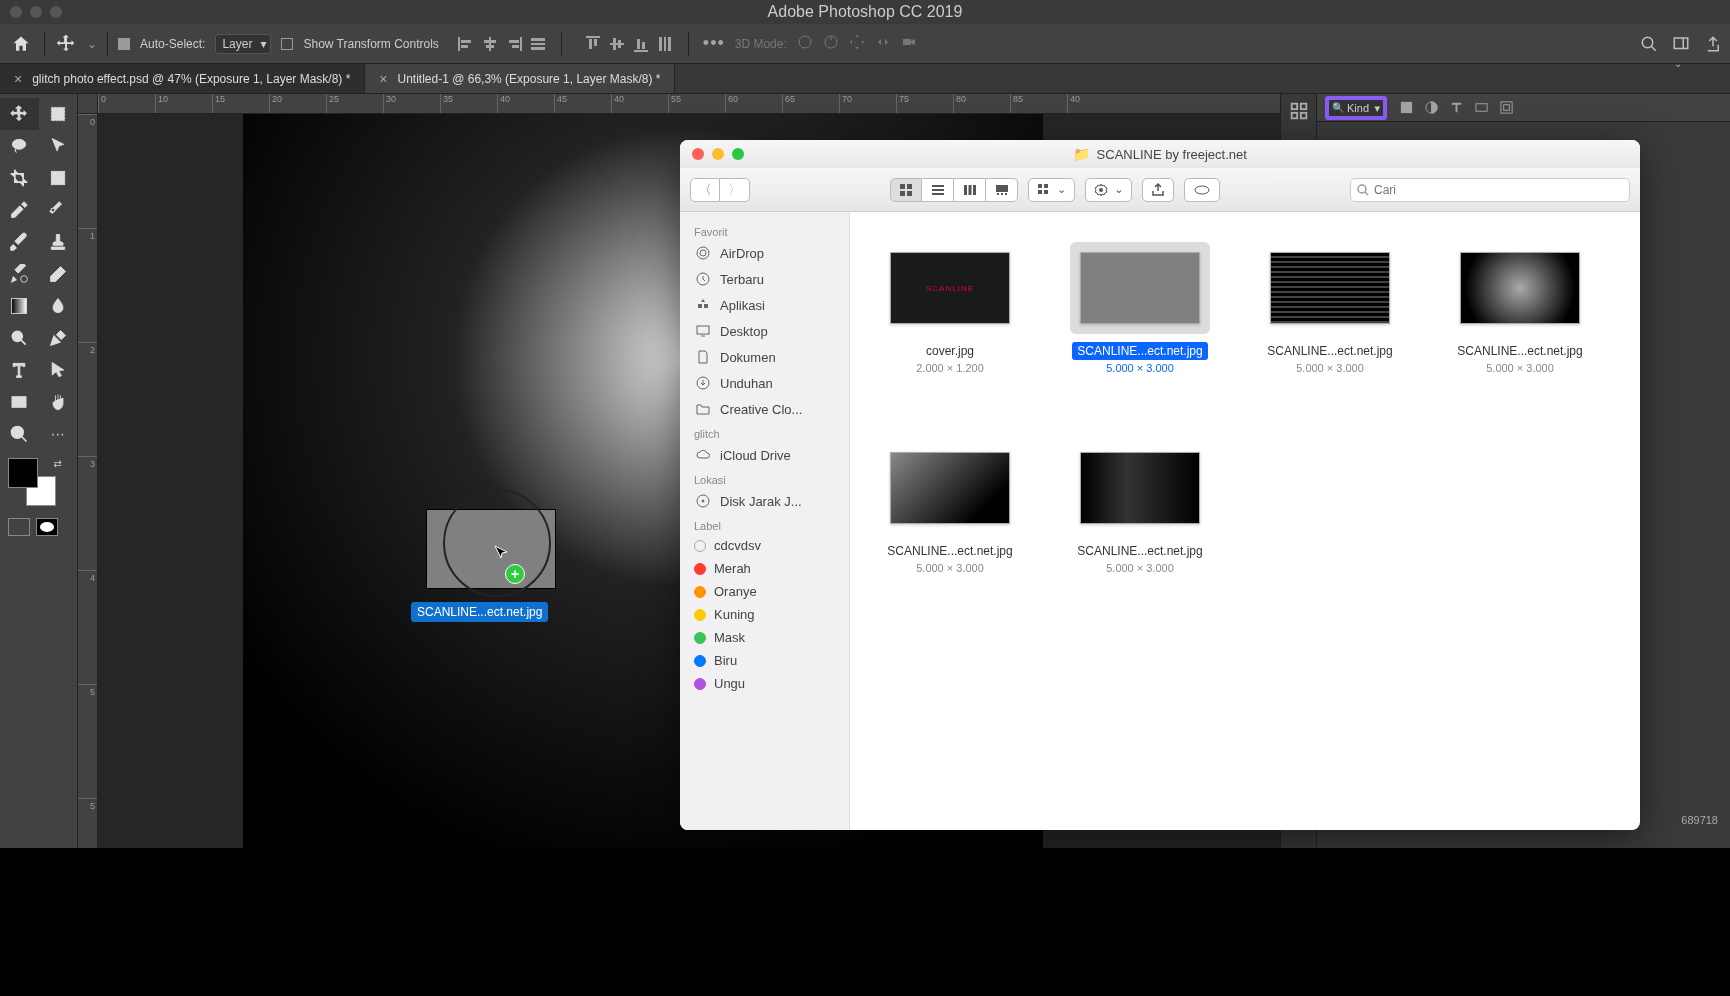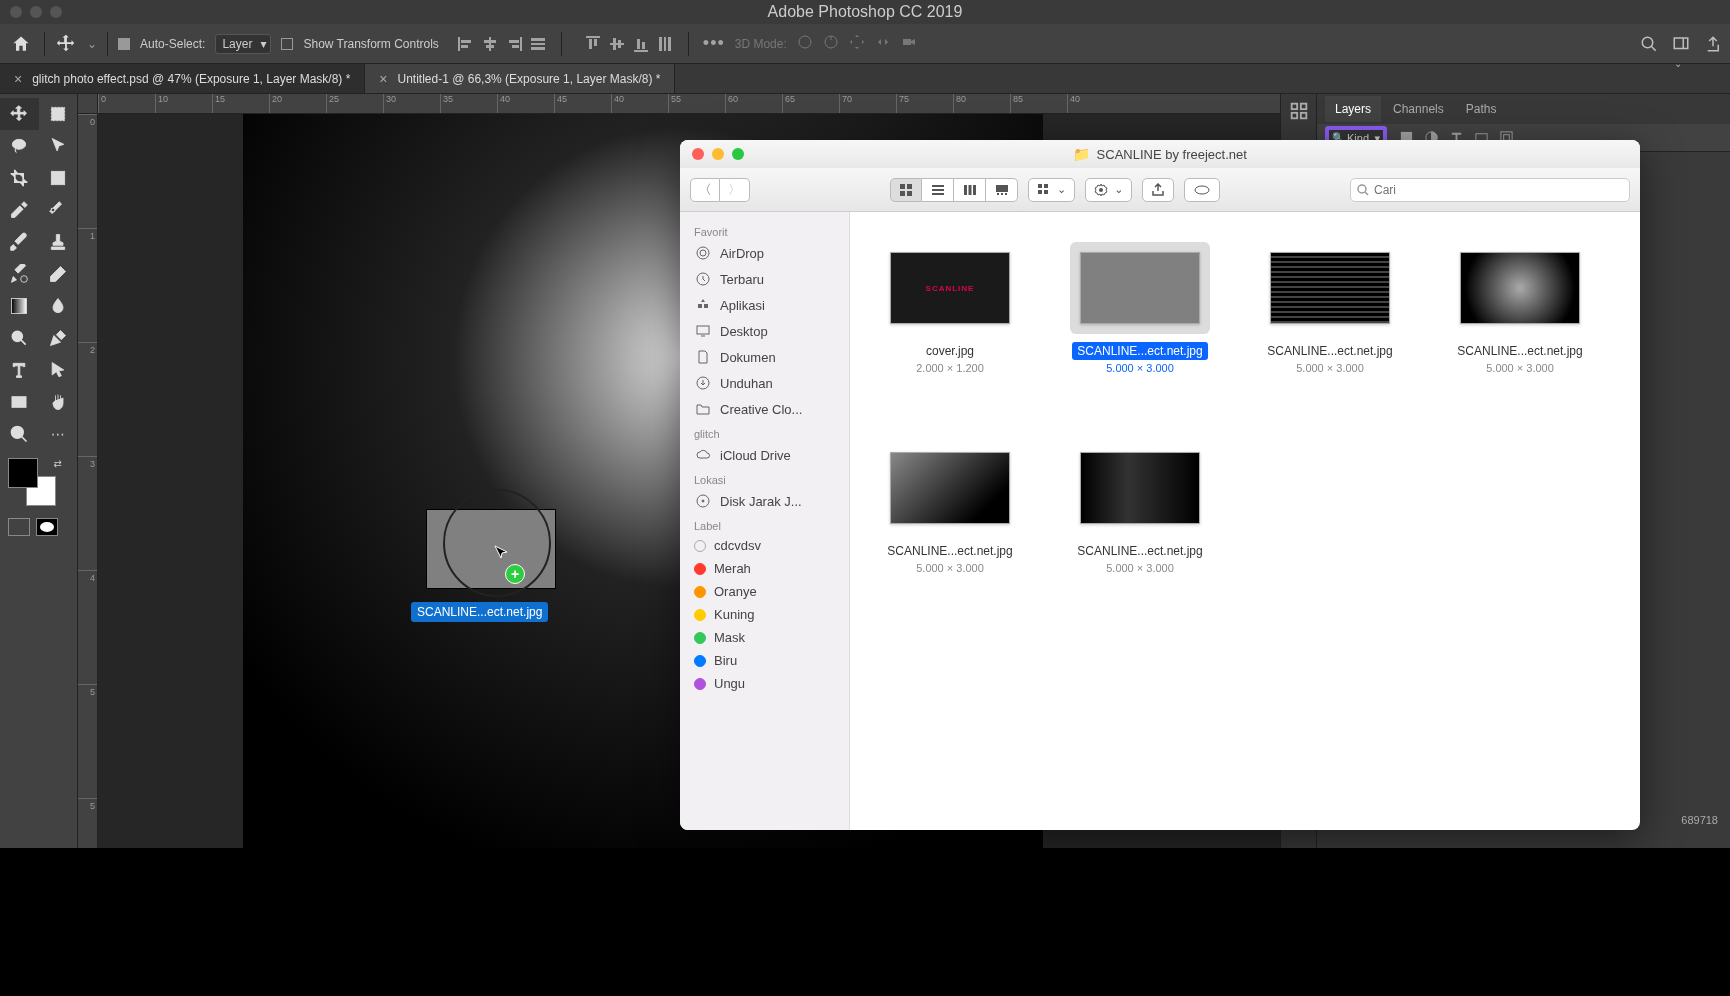--- a/index.html
+++ b/index.html
@@ -120,21 +120,21 @@
 .finder-body { flex: 1; display: flex; }
 .finder-sidebar { width: 170px; background: #f2f0f2; border-right: 1px solid #ddd; padding: 8px 0; font-size: 13px; color: #444; overflow-y: auto; }
 .sb-header { color: #888; font-size: 11px; padding: 6px 14px 2px; }
 .sb-item { display: flex; align-items: center; gap: 8px; padding: 4px 14px; cursor: default; }
 .sb-item .sb-ico { width: 18px; height: 18px; display: flex; align-items: center; justify-content: center; color: #666; }
 .sb-item .sb-ico svg { width: 16px; height: 16px; }
 .tag-dot { width: 12px; height: 12px; border-radius: 50%; border: 1px solid #aaa; }
 .finder-files { flex: 1; padding: 20px; display: flex; flex-wrap: wrap; align-content: flex-start; gap: 0 30px; }
 .file-item { width: 160px; height: 200px; display: flex; flex-direction: column; align-items: center; text-align: center; font-size: 12px; padding-top: 10px; }
 .file-item.selected .thumb-wrap { background: #dcdcdc; border-radius: 6px; }
-.thumb-wrap { padding: 10px; font-weight: bold; }
+.thumb-wrap { padding: 10px; }
 .thumb { width: 120px; height: 72px; border: 1px solid #aaa; background: #808080; box-shadow: 0 1px 3px rgba(0,0,0,.2); }
 .thumb.cover { background: #1a1a1a; display: flex; align-items: center; justify-content: center; color: #d05; font-size: 8px; letter-spacing: 1px; }
 .thumb.lines { background: repeating-linear-gradient(#000, #000 3px, #444 3px, #444 5px); }
 .thumb.vignette { background: radial-gradient(circle, #aaa 0%, #000 80%); }
 .thumb.grad1 { background: linear-gradient(135deg, #888 0%, #000 80%); }
 .thumb.grad2 { background: linear-gradient(90deg, #000 0%, #333 40%, #000 100%); }
 .fname { color: #333; margin-top: 8px; padding: 2px 5px; border-radius: 3px; max-width: 150px; white-space: nowrap; overflow: hidden; text-overflow: ellipsis; }
 .file-item.selected .fname { background: #0a66ff; color: #fff; }
 .fdim { color: #888; font-size: 11px; margin-top: 2px; }
 .file-item.selected .fdim { color: #0a66ff; }
@@ -473,25 +473,20 @@
   <div class="right-panels">
     <div class="collapsed-dock">
       <div class="dock-ico"><svg viewBox="0 0 24 24" fill="none" stroke="#ccc" stroke-width="2">
             <rect x="4" y="4" width="6" height="6"></rect>
             <rect x="14" y="4" width="6" height="6"></rect>
             <rect x="4" y="14" width="6" height="6"></rect>
             <rect x="14" y="14" width="6" height="6"></rect>
           </svg></div>
     </div>
     <div class="panel-stack">
-      <div class="panel-tabs">
-        <div class="panel-tab active">Layers</div>
-        <div class="panel-tab">Channels</div>
-        <div class="panel-tab">Paths</div>
-      </div>
       <div class="panel-filter">
         <span class="kind-select">Kind</span>
         <div class="filter-icons">
           <span class="filter-ico"><svg viewBox="0 0 16 16" fill="#ccc">
                 <rect x="2" y="2" width="12" height="12"></rect>
               </svg></span>
           <span class="filter-ico"><svg viewBox="0 0 16 16" fill="none" stroke="#ccc">
                 <circle cx="8" cy="8" r="6"></circle>
                 <path d="M8 2a6 6 0 010 12z" fill="#ccc"></path>
               </svg></span>

